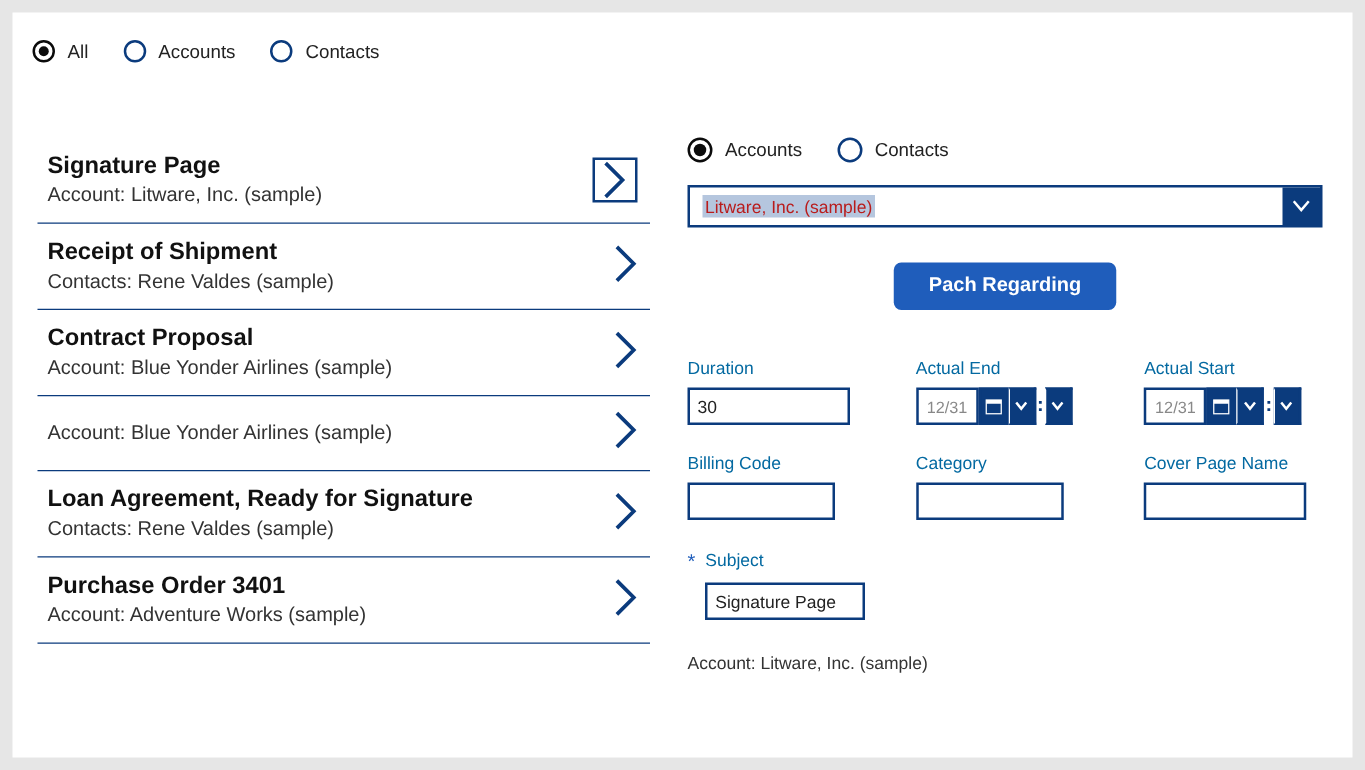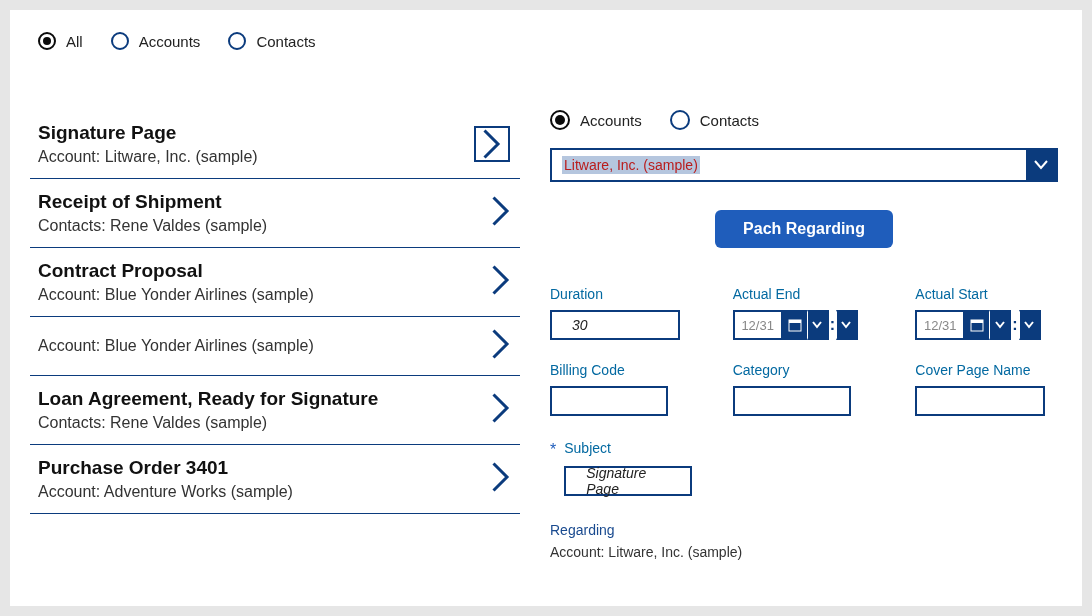--- a/index.html
+++ b/index.html
@@ -12,21 +12,21 @@
     background: #fff;
     width: 1072px;
     height: 596px;
     position: relative;
     overflow: hidden;
   }
   .top-filters {
     display: flex;
     align-items: center;
     gap: 28px;
-    padding: 22px 0 0 28px;
+    padding: 22px 0 0 16px;
   }
   .radio {
     display: inline-flex;
     align-items: center;
     gap: 10px;
     cursor: pointer;
   }
   .radio .circle {
     width: 18px; height: 18px;
     border: 2px solid #0b3b7d;
@@ -138,26 +138,25 @@
   .field {}
   .field .flabel {
     font-size: 14px;
     color: #0369a1;
     margin-bottom: 8px;
   }
   .field .finput {
     border: 2px solid #0b3b7d;
     height: 30px;
     width: 130px;
-    padding: 0 20px;
+    padding: 0 6px;
     font-size: 14px;
     color: #222;
     display: flex;
     align-items: center;
-    font-style: italic;
   }
   .field .date-row {
     display: flex;
     gap: 0;
     align-items: stretch;
     height: 30px;
   }
   .date-row .dval {
     border: 2px solid #0b3b7d;
     width: 50px;
@@ -389,18 +388,17 @@
 
       <div class="subject-row">
         <div class="star">*</div>
         <div class="field">
           <div class="flabel">Subject</div>
           <div class="finput" style="width:128px">Signature Page</div>
         </div>
       </div>
 
       <div class="regarding">
-        <div class="rlabel">Regarding</div>
         <div class="rval">Account: Litware, Inc. (sample)</div>
       </div>
     </div>
   </div>
 </div>
 
 </body></html>

